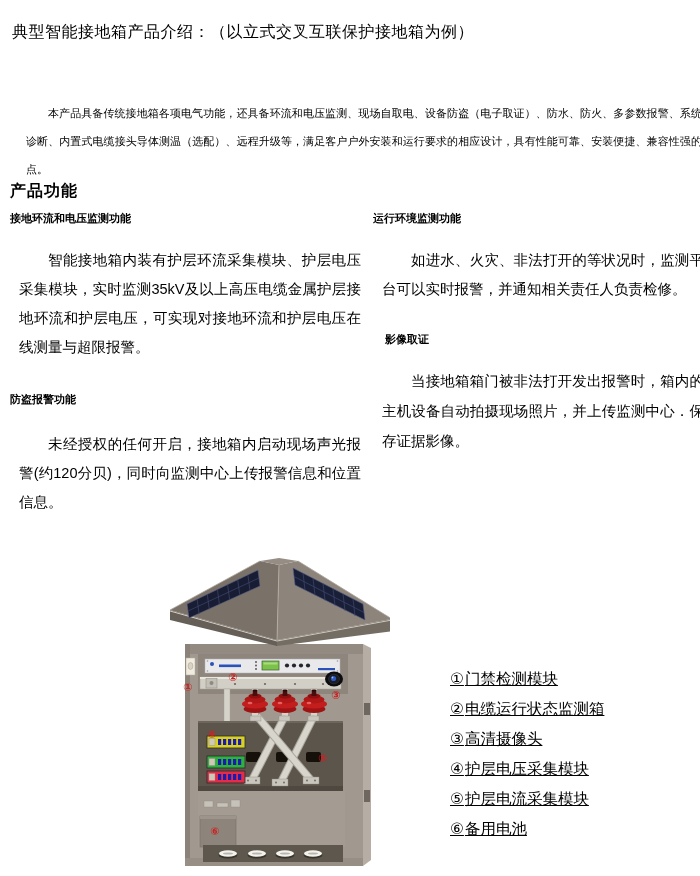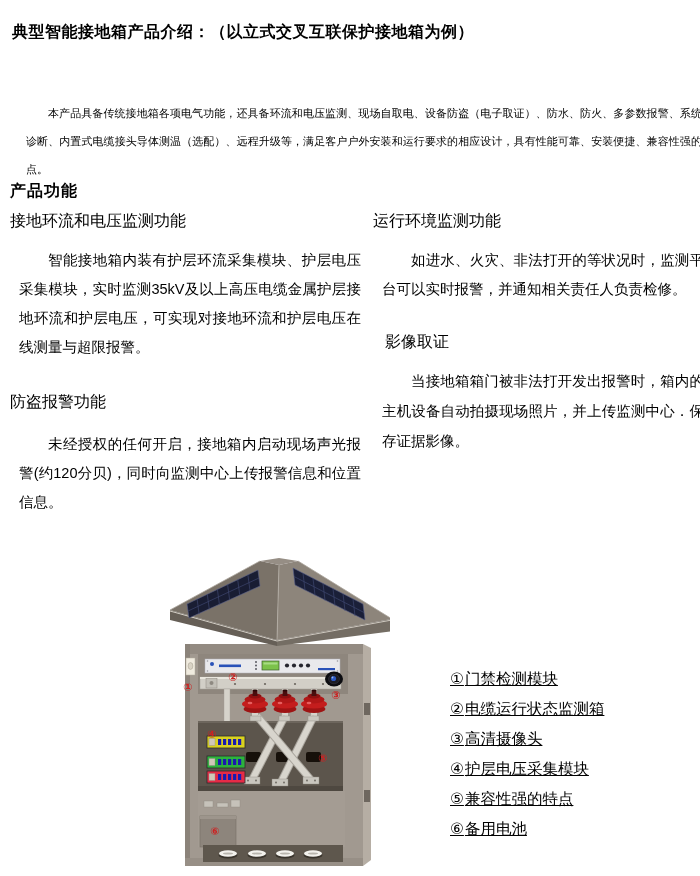--- a/index.html
+++ b/index.html
@@ -1,22 +1,22 @@
 <!DOCTYPE html>
 <html><head>
 <meta charset="utf-8">
 <style>
   html,body{margin:0;padding:0;background:#ffffff;}
   .page{position:relative;width:700px;height:876px;background:#ffffff;overflow:hidden;
         font-family:"Liberation Sans",sans-serif;color:#000;}
-  .title{position:absolute;left:12px;top:11px;font-size:16px;font-weight:700;letter-spacing:.5px;white-space:nowrap;}
+  .title{position:absolute;left:12px;top:11px;font-size:16px;font-weight:400;letter-spacing:.5px;white-space:nowrap;}
   .intro{position:absolute;left:10px;top:83px;width:687px;font-size:11px;line-height:28px;
          text-align:justify;text-indent:2em;margin:16px;}
   .section-heading{position:absolute;left:10px;top:168px;font-size:16px;font-weight:700;letter-spacing:1px;}
-  .fh{position:absolute;font-size:16px;font-weight:400;margin:0;white-space:nowrap;}
+  .fh{position:absolute;font-size:11px;font-weight:700;margin:0;white-space:nowrap;}
   .fp{position:absolute;font-size:14.5px;line-height:29px;text-align:justify;text-indent:2em;margin:9px;}
   .legend{position:absolute;left:450px;top:664px;}
   .legend-item{height:30px;line-height:30px;font-size:15.5px;white-space:nowrap;text-decoration:underline;}
   .legend-marker{font-family:"DejaVu Sans",sans-serif;margin-right:1px;}
   .device{position:absolute;left:160px;top:558px;width:230px;height:312px;}
   .callout{font-family:"DejaVu Sans",sans-serif;font-size:11px;font-weight:700;}
 </style>
 </head>
 <body>
 
@@ -284,20 +284,20 @@
     <div class="legend-item">
       <span class="legend-marker">②</span><span>电缆运行状态监测箱</span>
     </div>
     <div class="legend-item">
       <span class="legend-marker">③</span><span>高清摄像头</span>
     </div>
     <div class="legend-item">
       <span class="legend-marker">④</span><span>护层电压采集模块</span>
     </div>
     <div class="legend-item">
-      <span class="legend-marker">⑤</span><span>兼容性强的特点</span>
+      <span class="legend-marker">⑤</span><span>护层电流采集模块</span>
     </div>
     <div class="legend-item">
       <span class="legend-marker">⑥</span><span>备用电池</span>
     </div>
   </div>
 
 </div>
 
 </body></html>

